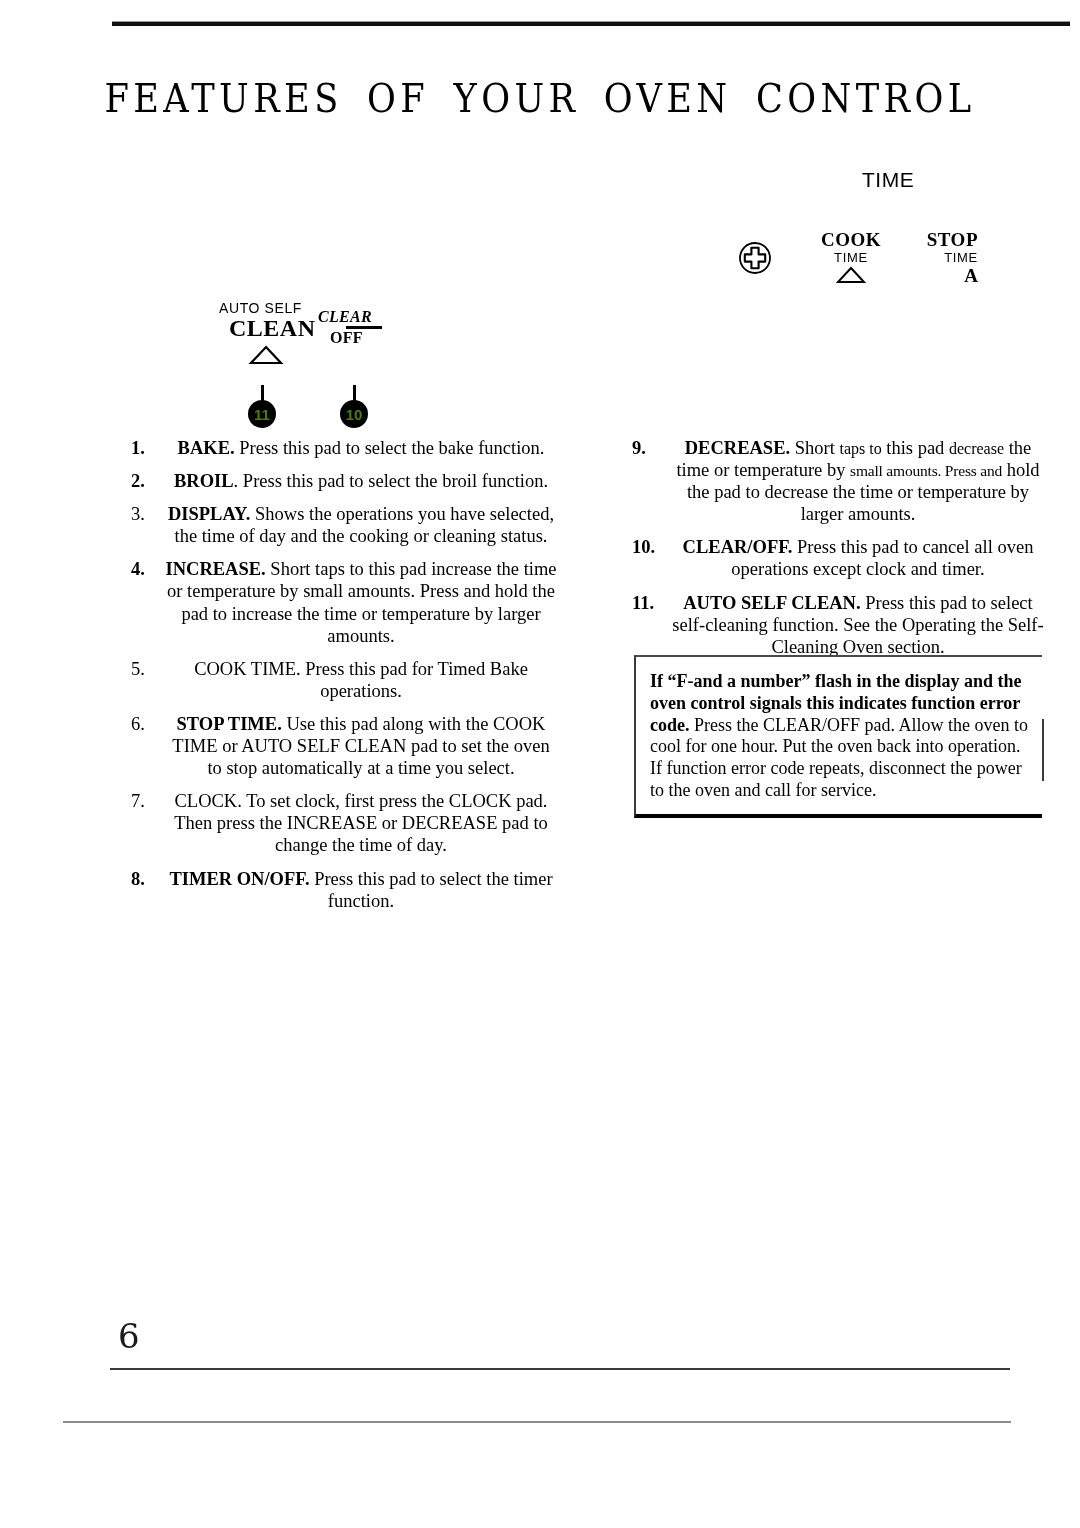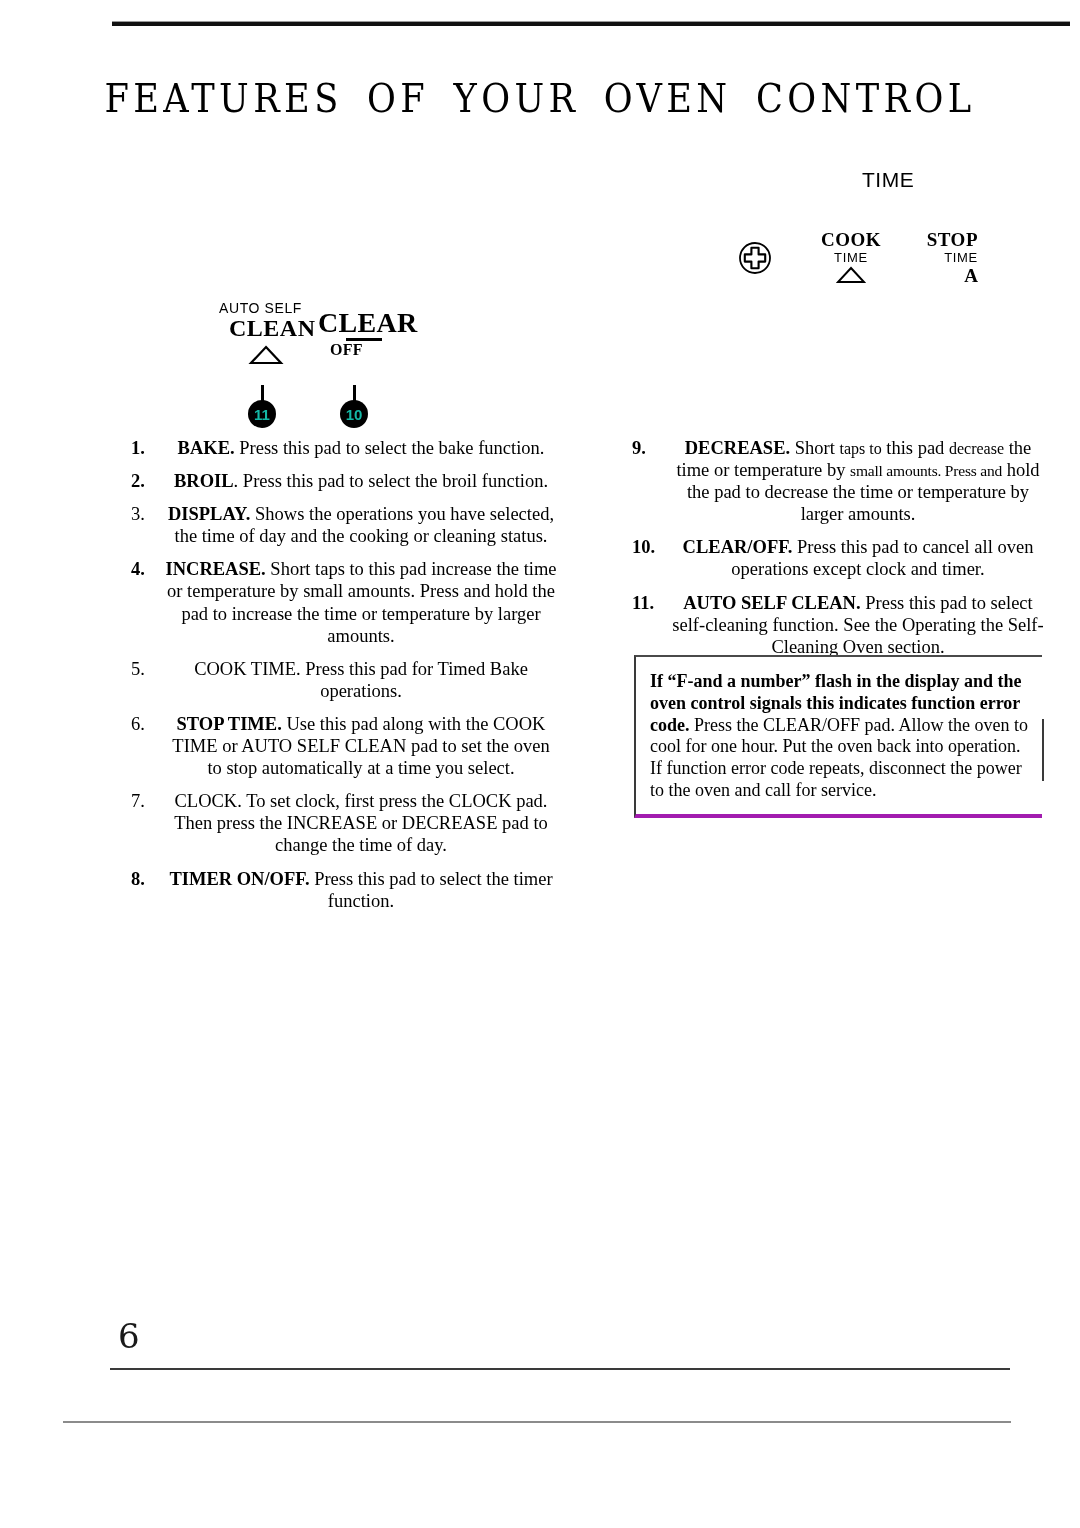--- a/index.html
+++ b/index.html
@@ -101,32 +101,32 @@
   .grp-sub  { font-size: 13px; letter-spacing: 0.7px; line-height: 1.25; }
   .grp-mark { font-size: 19px; line-height: 1.0; font-weight: 700; }
 
   
   #autoself-label { left: 219px; top: 300px; font-size: 14px; letter-spacing: 0.6px; }
   #clean-label    { left: 229px; top: 315px; font-size: 24px; letter-spacing: 0.5px; }
   #clean-tri      { left: 248px; top: 345px; }
 
   
   #clear-group { left: 318px; top: 309px; width: 70px; }
-  #clear-word { font-size: 28px; letter-spacing: 0.3px; line-height: 1.0; }
+  #clear-word { font-size: 16px; letter-spacing: 0.3px; line-height: 1.0; font-style: italic; }
   #clear-bar  { margin-left: 28px; width: 36px; height: 3px; background:#000; margin-top: 1px; }
   #off-word   { font-size: 16px; letter-spacing: 0.3px; line-height: 1.0; margin-left: 12px; margin-top: 1px; }
 
   
   .callout { position: absolute; width: 32px; }
   .callout .stem {
     width: 3px; height: 16px; background: #000; margin: 0 auto;
   }
   .callout .disc {
     width: 28px; height: 28px; border-radius: 50%;
-    background: #000; color: #14b8a6;
+    background: #000; color: #4d7c0f;
     font-family: "Liberation Sans", "DejaVu Sans", sans-serif;
     font-weight: 700; font-size: 15px;
     display: flex; align-items: center; justify-content: center;
     margin: -1px auto 0 auto;
   }
   #callout-11 { left: 246px; top: 385px; }
   #callout-10 { left: 338px; top: 385px; }
 
   
   .col {
@@ -165,21 +165,21 @@
   .sm2 { font-size: 15.5px; letter-spacing: -0.2px; }
 
   
   #note-box {
     position: absolute;
     left: 634px;
     top: 655px;
     width: 408px;
     box-sizing: border-box;
     border-top: 2px solid #4a4a4a;
-    border-bottom: 4px solid #a21caf;
+    border-bottom: 4px solid #000000;
     border-left: 2px solid #3a3a3a;
     padding: 14px 10px 12px 14px;
     font-size: 18px;
     line-height: 1.21;
   }
   #note-box .rightstub {
     position: absolute;
     right: -2px;
     top: 62px;
     width: 2px;

